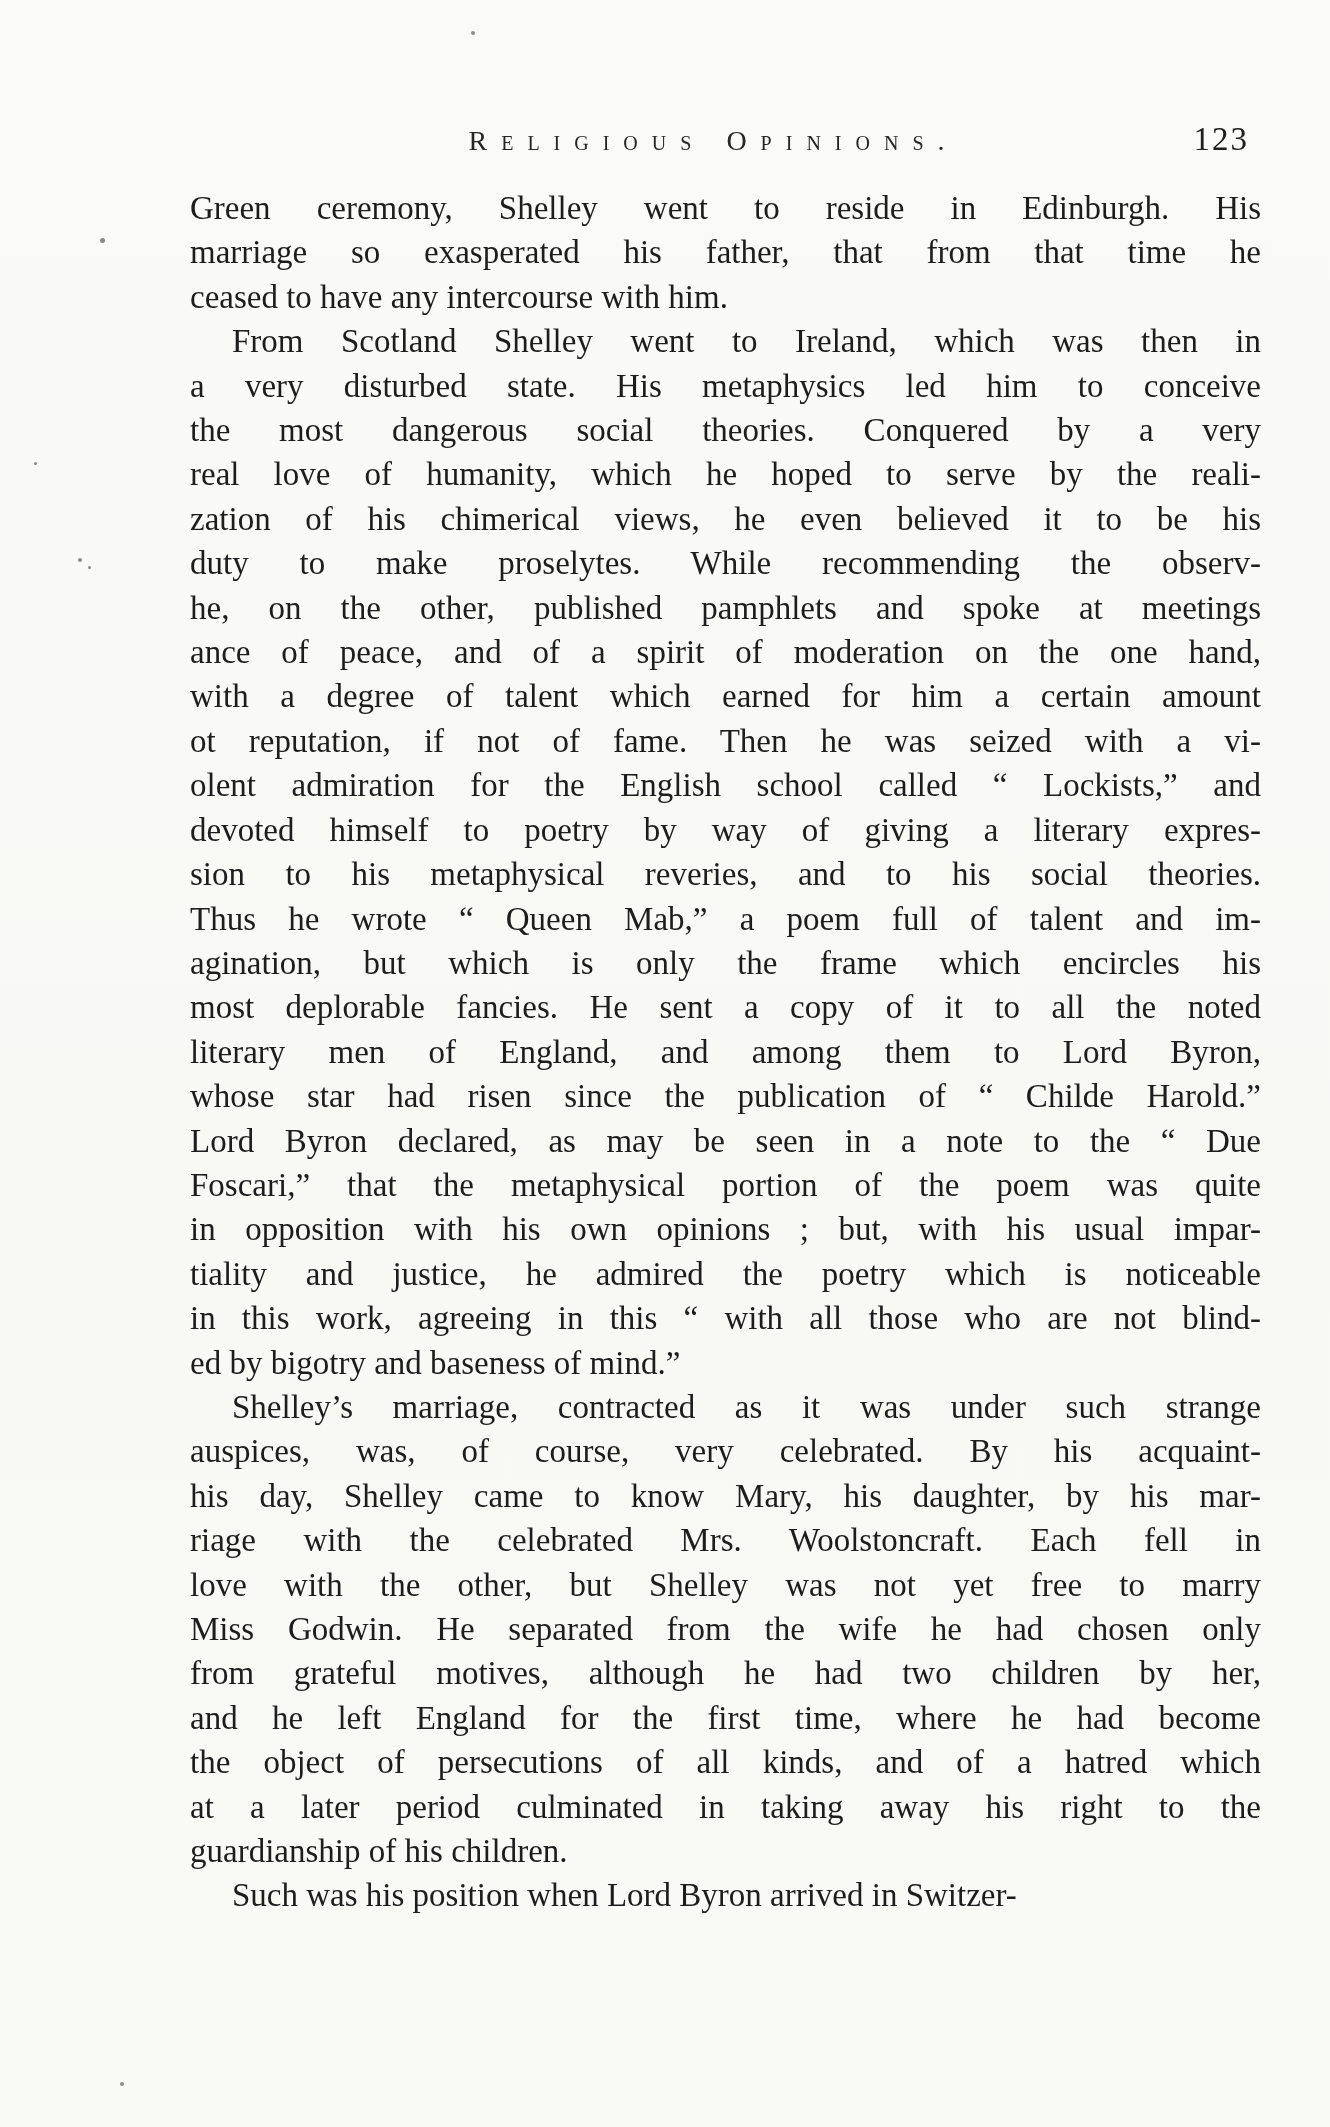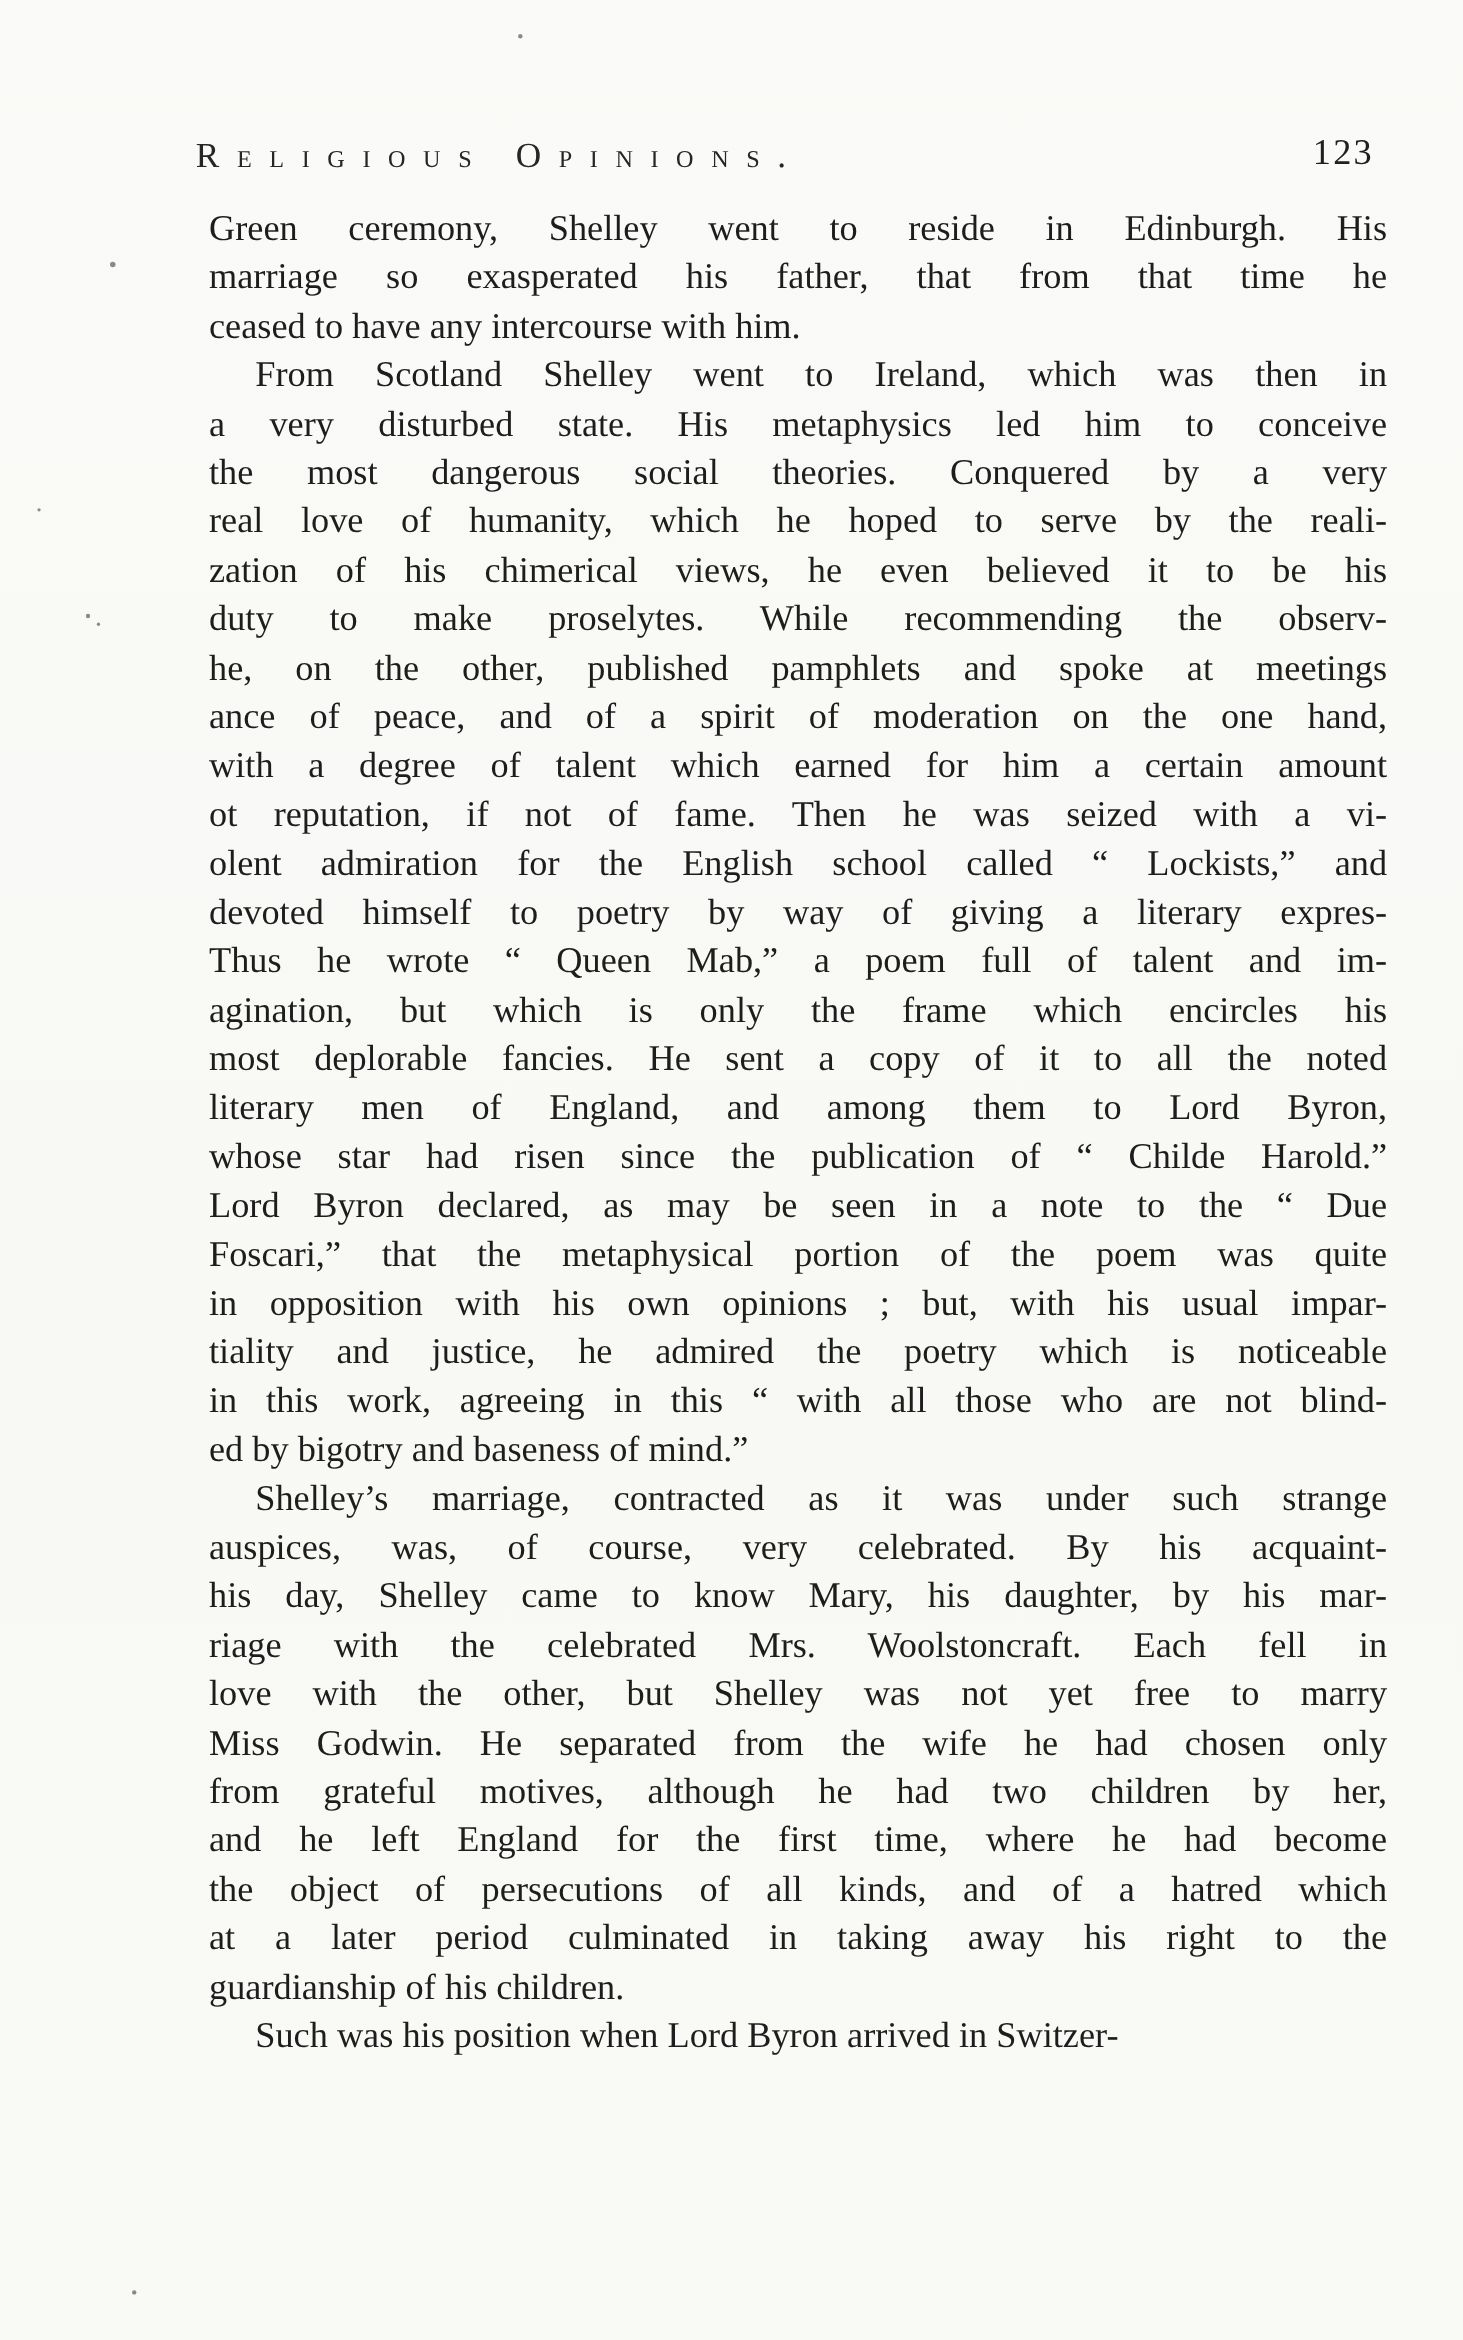--- a/index.html
+++ b/index.html
@@ -22,23 +22,23 @@
   }
   .header {
     position: absolute;
     left: 178px;
     top: 124px;
     width: 1071px;
     height: 40px;
   }
   .running-title {
     display: block;
-    text-align: left;
+    text-align: center;
     font-variant-caps: small-caps;
-    font-size: 32px;
+    font-size: 28px;
     letter-spacing: 0.5em;
     color: #262626;
     line-height: 34px;
   }
   .page-number {
     position: absolute;
     right: 0;
     top: -2px;
     font-size: 33px;
     letter-spacing: 2px;
@@ -101,20 +101,21 @@
         <div class="line">the most dangerous social theories. Conquered by a very</div>
         <div class="line">real love of humanity, which he hoped to serve by the reali-</div>
         <div class="line">zation of his chimerical views, he even believed it to be his</div>
         <div class="line">duty to make proselytes. While recommending the observ-</div>
         <div class="line">he, on the other, published pamphlets and spoke at meetings</div>
         <div class="line">ance of peace, and of a spirit of moderation on the one hand,</div>
         <div class="line">with a degree of talent which earned for him a certain amount</div>
         <div class="line">ot reputation, if not of fame. Then he was seized with a vi-</div>
         <div class="line">olent admiration for the English school called “ Lockists,” and</div>
         <div class="line">devoted himself to poetry by way of giving a literary expres-</div>
+        <div class="line">sion to his metaphysical reveries, and to his social theories.</div>
         <div class="line">Thus he wrote “ Queen Mab,” a poem full of talent and im-</div>
         <div class="line">agination, but which is only the frame which encircles his</div>
         <div class="line">most deplorable fancies. He sent a copy of it to all the noted</div>
         <div class="line">literary men of England, and among them to Lord Byron,</div>
         <div class="line">whose star had risen since the publication of “ Childe Harold.”</div>
         <div class="line">Lord Byron declared, as may be seen in a note to the “ Due</div>
         <div class="line">Foscari,” that the metaphysical portion of the poem was quite</div>
         <div class="line">in opposition with his own opinions ; but, with his usual impar-</div>
         <div class="line">tiality and justice, he admired the poetry which is noticeable</div>
         <div class="line">in this work, agreeing in this “ with all those who are not blind-</div>

